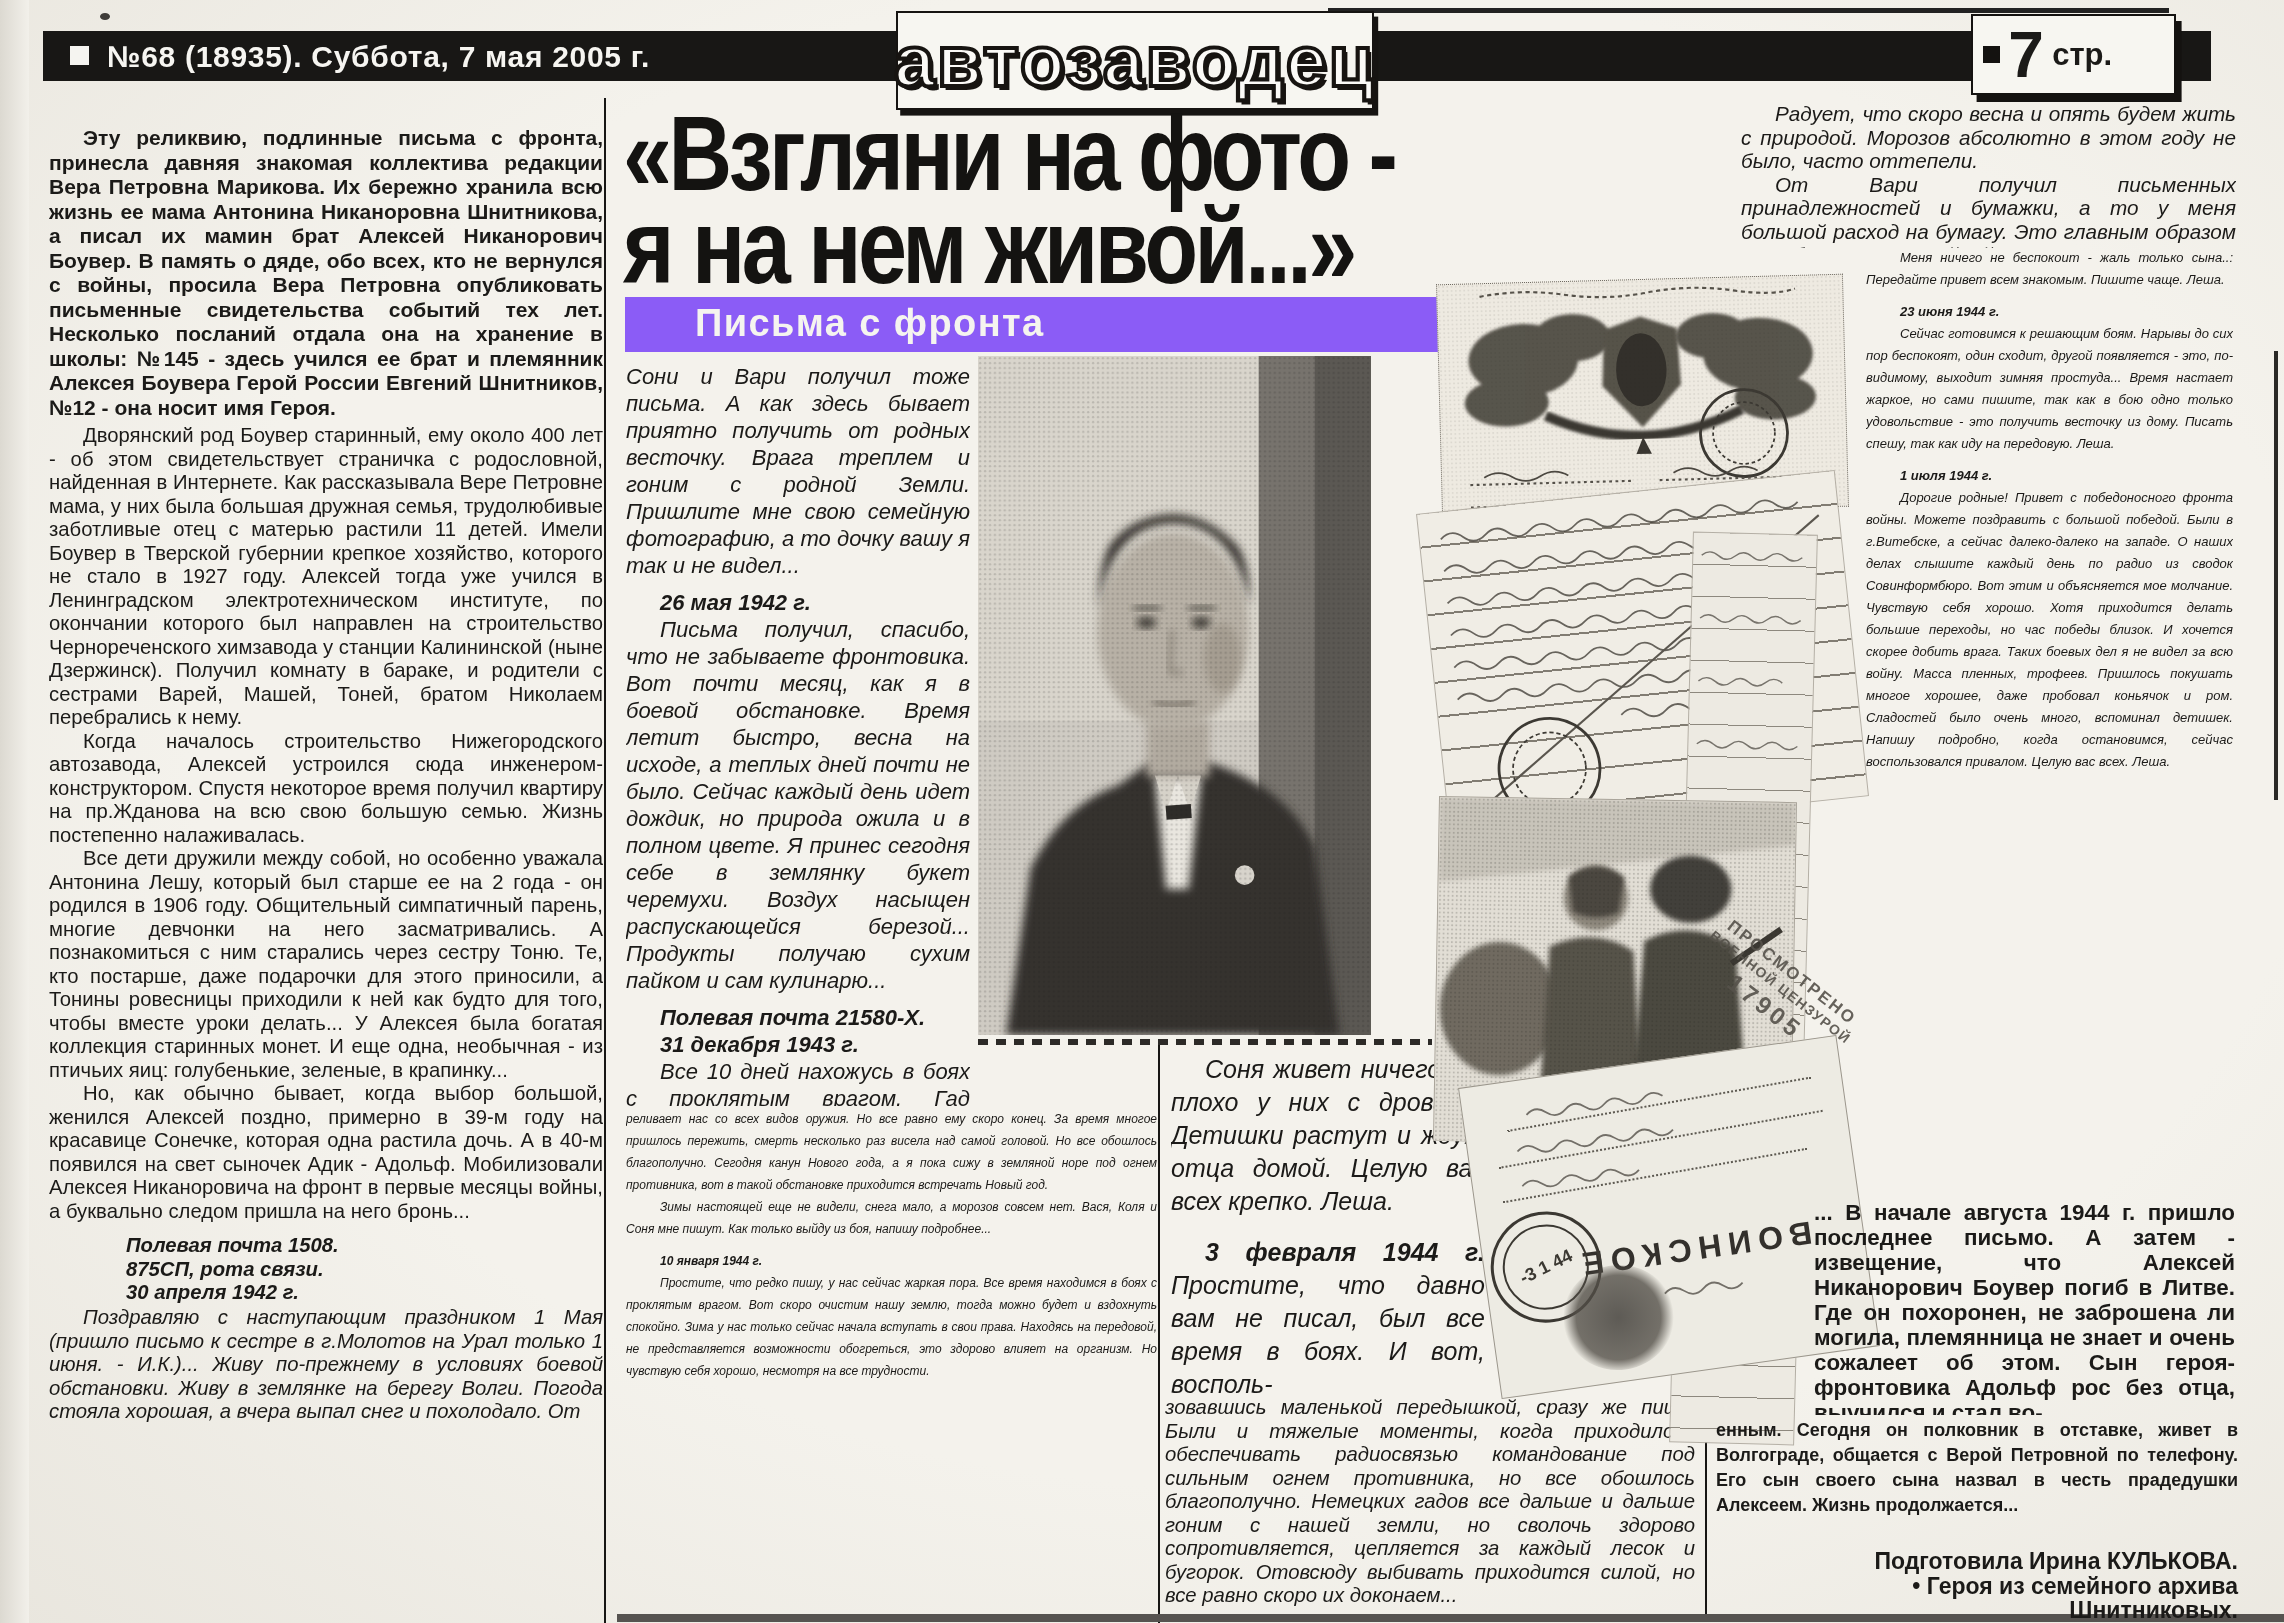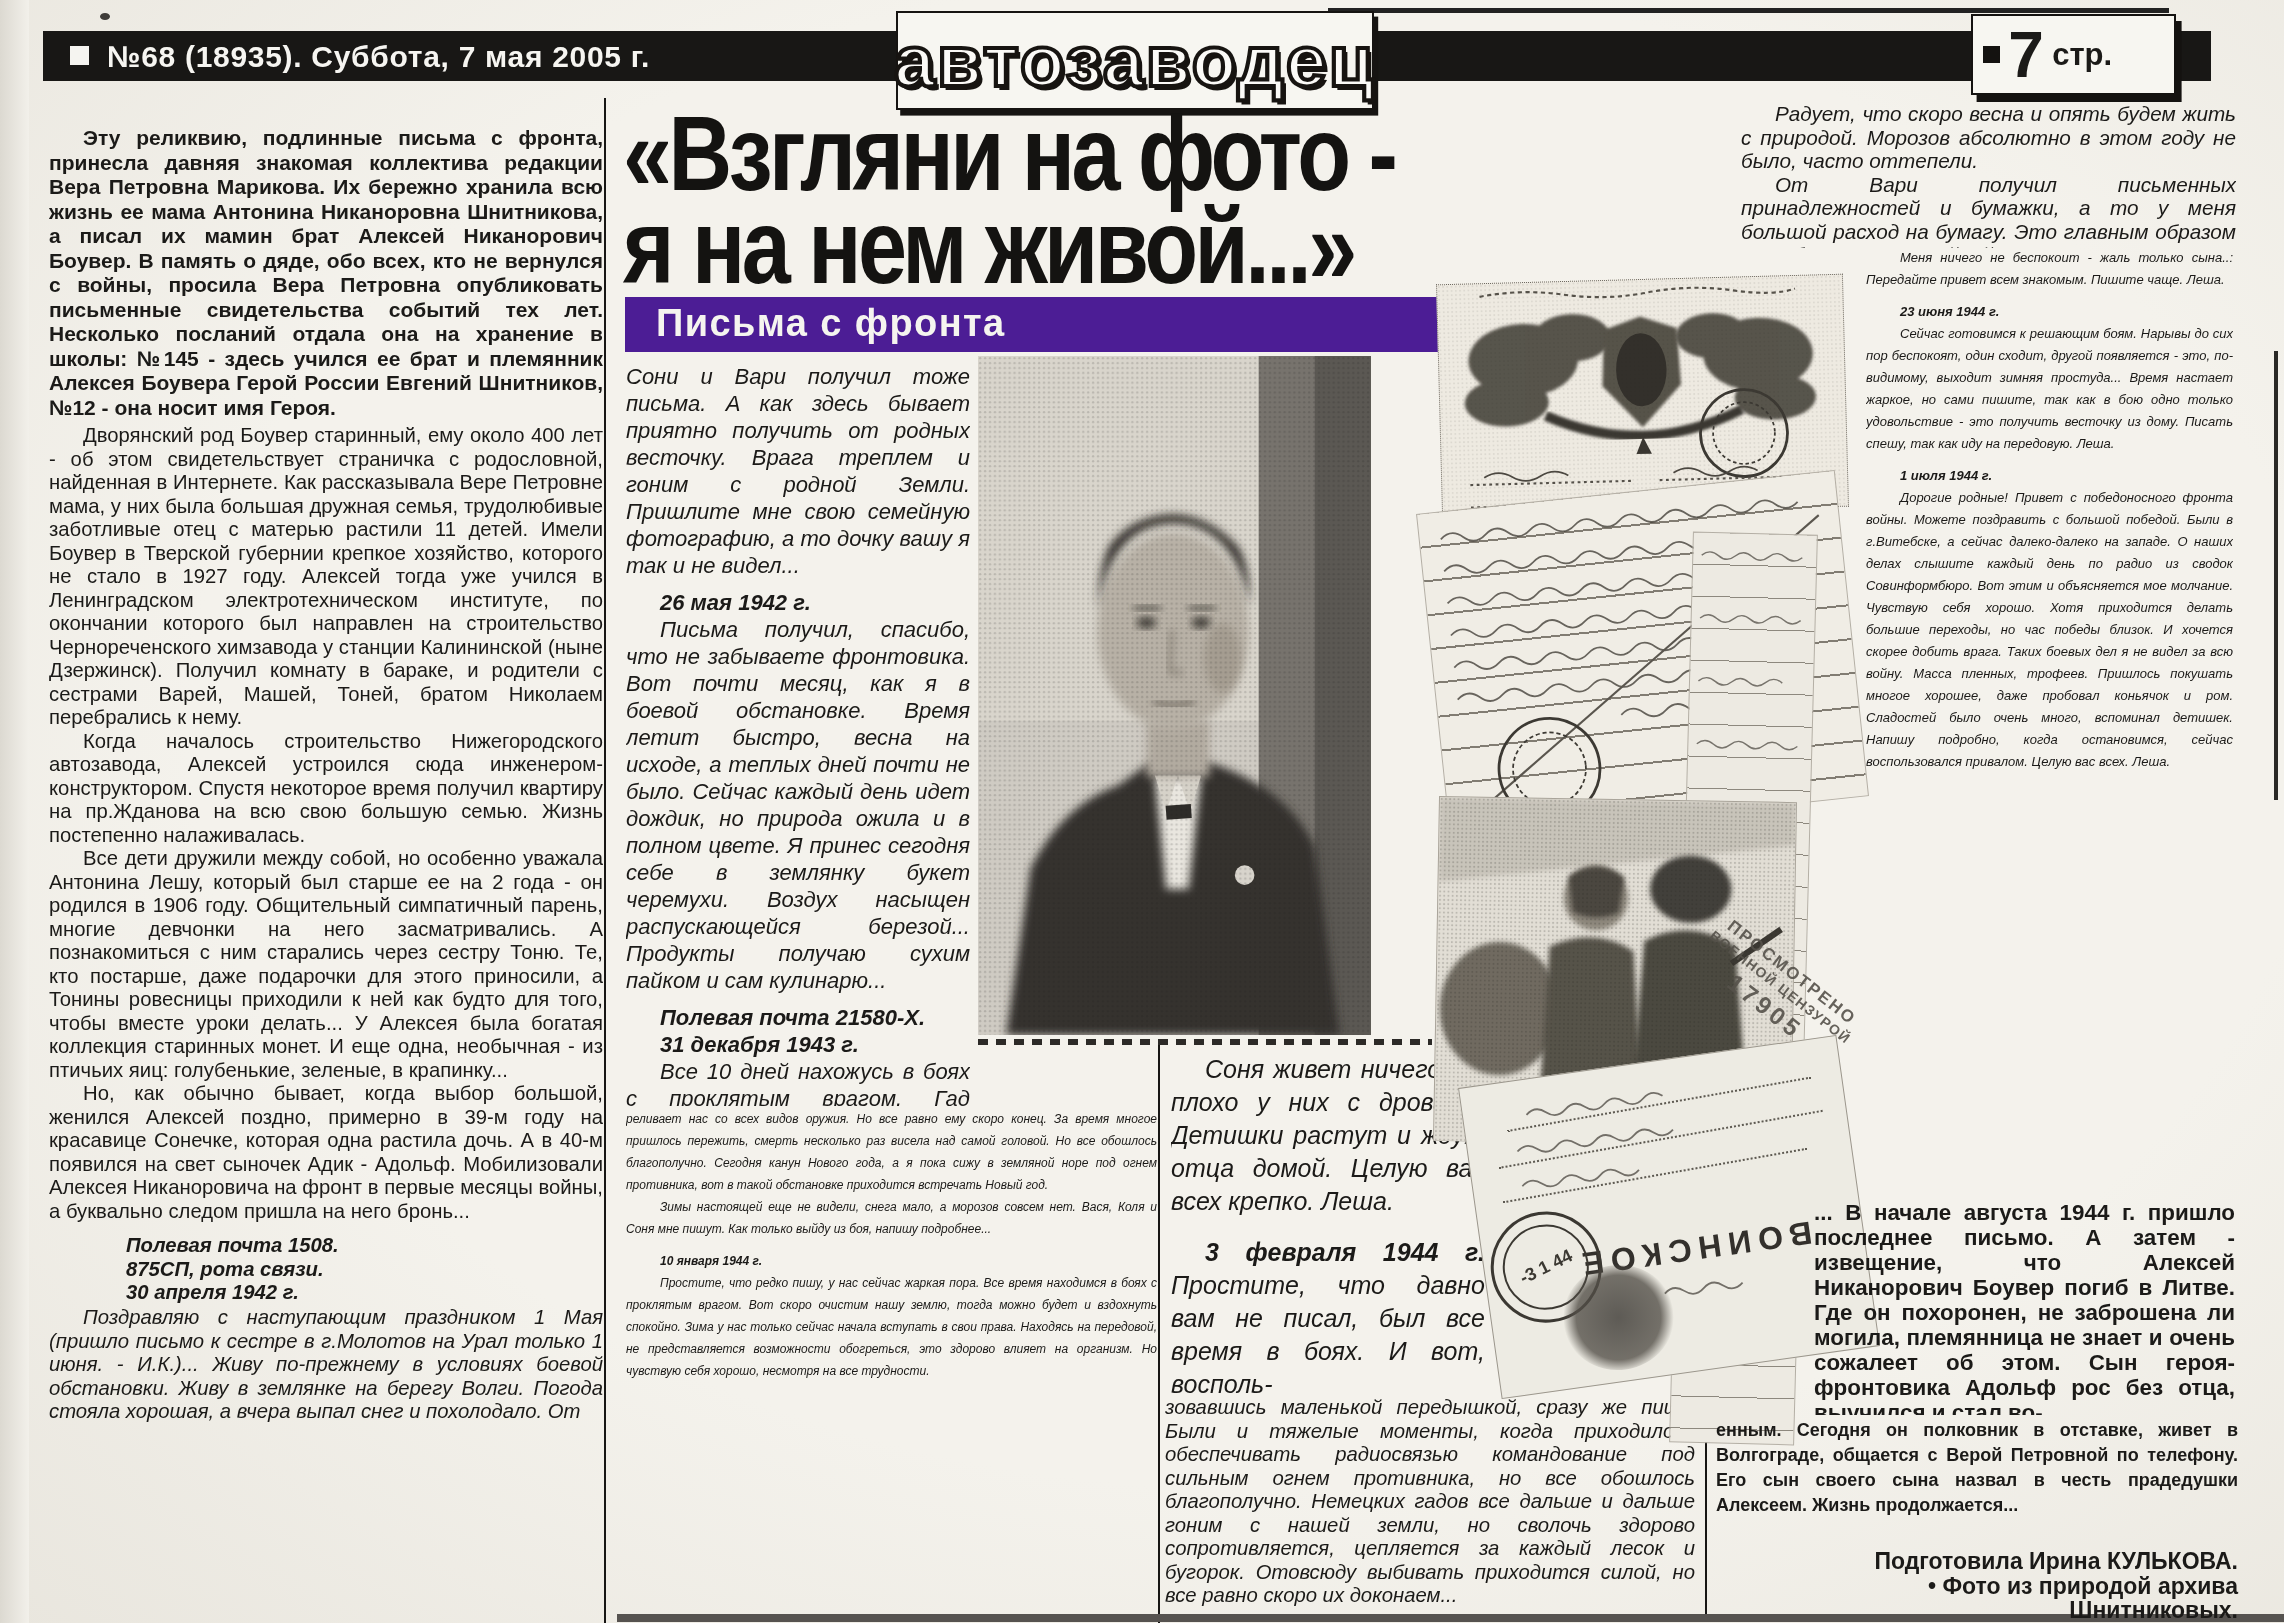--- a/index.html
+++ b/index.html
@@ -25,21 +25,21 @@
   
   .vrule{width:2.1px;background:#17161466;}
   .r-left{left:604px;top:98px;height:1525px;background:#171614;}
   .r-mid{left:1158px;top:1045px;height:579px;background:#171614;}
   .r-son{left:1705px;top:1357px;height:263px;background:#171614;}
   .r-edge{left:2274px;top:351px;height:449px;width:3.5px;background:#2a2926;}
   .bottomstrip{left:617px;top:1614px;width:1667px;height:7.7px;background:#565350;}
   .leftedge{left:0;top:0;width:29.4px;height:1624px;background:linear-gradient(90deg,#dcd9d1,#f2f0ea);}
   
   .headline{left:623px;top:107px;width:1038px;font-size:105px;line-height:93px;font-weight:900;letter-spacing:-4.2px;color:#141311;transform:scaleX(.84);transform-origin:left top;white-space:nowrap;}
-  .rubric{left:625px;top:297px;width:850px;height:55px;background:#4c1d95;}
+  .rubric{left:625px;top:297px;width:850px;height:55px;background:#8b5cf6;padding-left:39px;}
   .rubric span{display:block;padding-left:31px;line-height:53px;color:#f5f4ef;font-size:38px;font-weight:800;letter-spacing:1.4px;}
   
   .txt{text-align:justify;}
   .txt p{margin:0;text-indent:34px;}
   .dt{font-weight:700;font-style:italic;text-indent:34px;margin-top:9.8px !important;}
   .clip{overflow:hidden;}
   
   .leftcol{left:49px;top:126px;width:554px;height:1497px;font-size:20.3px;line-height:23.5px;}
   .leftcol .intro{font-weight:700;font-size:21px;line-height:24.5px;margin-bottom:4.2px;}
   .leftcol .lhead{font-weight:700;font-style:italic;text-indent:77px;margin-top:11.2px;}
@@ -328,16 +328,16 @@
   <p>Дорогие родные! Привет с победоносного фронта войны. Можете поздравить с большой победой. Были в г.Витебске, а сейчас далеко-далеко на западе. О наших делах слышите каждый день по радио из сводок Совинформбюро. Вот этим и объясняется мое молчание. Чувствую себя хорошо. Хотя приходится делать большие переходы, но час победы близок. И хочется скорее добить врага. Таких боевых дел я не видел за всю войну. Масса пленных, трофеев. Пришлось покушать многое хорошее, даже пробовал коньячок и ром. Сладостей было очень много, вспоминал детишек. Напишу подробно, когда остановимся, сейчас воспользовался привалом. Целую вас всех. Леша.</p>
 </div>
 <div class="abs txt ep1 clip">
   <p style="text-indent:0;">... В начале августа 1944 г. пришло последнее письмо. А затем - извещение, что Алексей Никанорович Боувер погиб в Литве. Где он похоронен, не заброшена ли могила, племянница не знает и очень сожалеет об этом. Сын героя-фронтовика Адольф рос без отца, выучился и стал во-</p>
 </div>
 <div class="abs txt ep2 clip">
   <p style="text-indent:0;">енным. Сегодня он полковник в отставке, живет в Волгограде, общается с Верой Петровной по телефону. Его сын своего сына назвал в честь прадедушки Алексеем. Жизнь продолжается...</p>
 </div>
 <div class="abs byline">
   <div>Подготовила Ирина КУЛЬКОВА.</div>
-  <div>• Фото из природой архива</div>
+  <div>• Героя из семейного архива</div>
   <div>Шнитниковых.</div>
 </div>
 
 
 </body></html>

